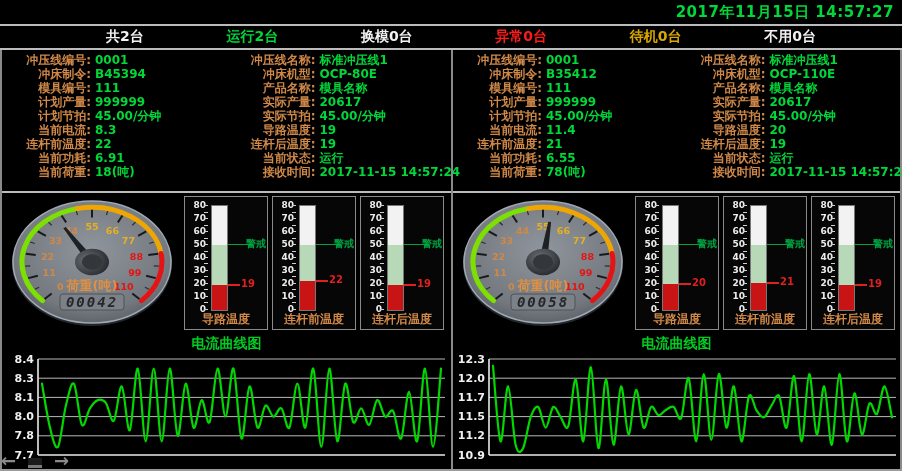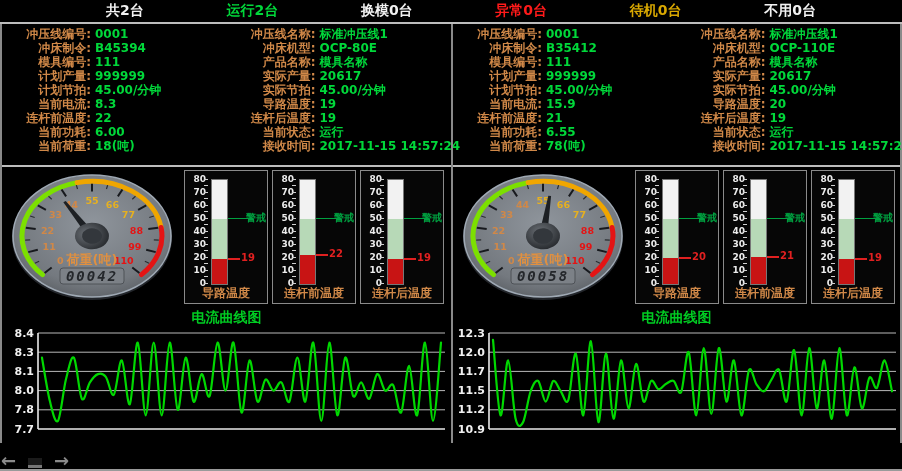--- a/index.html
+++ b/index.html
@@ -44,20 +44,23 @@
   .chart{width:444px;height:110px;display:block}
   .nav-icons{position:absolute;left:1px;bottom:1px;display:flex;align-items:flex-end;gap:12px;z-index:5}
   .nav-arrow{color:#8a8a8a;font-size:18px;line-height:14px;cursor:pointer}
   .nav-box{width:14px;height:10px;background:#1b1b1b;border-bottom:3px solid #777;cursor:pointer}
 </style>
 </head>
 <body>
 
 <div class="app">
 
+  <div class="titlebar">
+    <span class="datetime">2017年11月15日 14:57:27</span>
+  </div>
 
   <div class="statusbar" id="statusbar">
       <span style="color: rgb(242, 242, 242);">共2台</span>
       <span style="color: rgb(0, 216, 58);">运行2台</span>
       <span style="color: rgb(242, 242, 242);">换模0台</span>
       <span style="color: rgb(255, 26, 26);">异常0台</span>
       <span style="color: rgb(217, 168, 0);">待机0台</span>
       <span style="color: rgb(242, 242, 242);">不用0台</span>
     </div>
 
@@ -89,21 +92,21 @@
             <div class="info-row">
               <span class="lab">当前电流:</span>
               <span class="val">8.3</span>
             </div>
             <div class="info-row">
               <span class="lab">连杆前温度:</span>
               <span class="val">22</span>
             </div>
             <div class="info-row">
               <span class="lab">当前功耗:</span>
-              <span class="val">6.00</span>
+              <span class="val">6.91</span>
             </div>
             <div class="info-row">
               <span class="lab">当前荷重:</span>
               <span class="val">18(吨)</span>
             </div>
           </div>
         <div class="info-col col-right">
             <div class="info-row">
               <span class="lab">冲压线名称:</span>
               <span class="val">标准冲压线1</span>
@@ -309,21 +312,21 @@
             <div class="info-row">
               <span class="lab">计划产量:</span>
               <span class="val">999999</span>
             </div>
             <div class="info-row">
               <span class="lab">计划节拍:</span>
               <span class="val">45.00/分钟</span>
             </div>
             <div class="info-row">
               <span class="lab">当前电流:</span>
-              <span class="val">15.9</span>
+              <span class="val">11.4</span>
             </div>
             <div class="info-row">
               <span class="lab">连杆前温度:</span>
               <span class="val">21</span>
             </div>
             <div class="info-row">
               <span class="lab">当前功耗:</span>
               <span class="val">6.55</span>
             </div>
             <div class="info-row">

